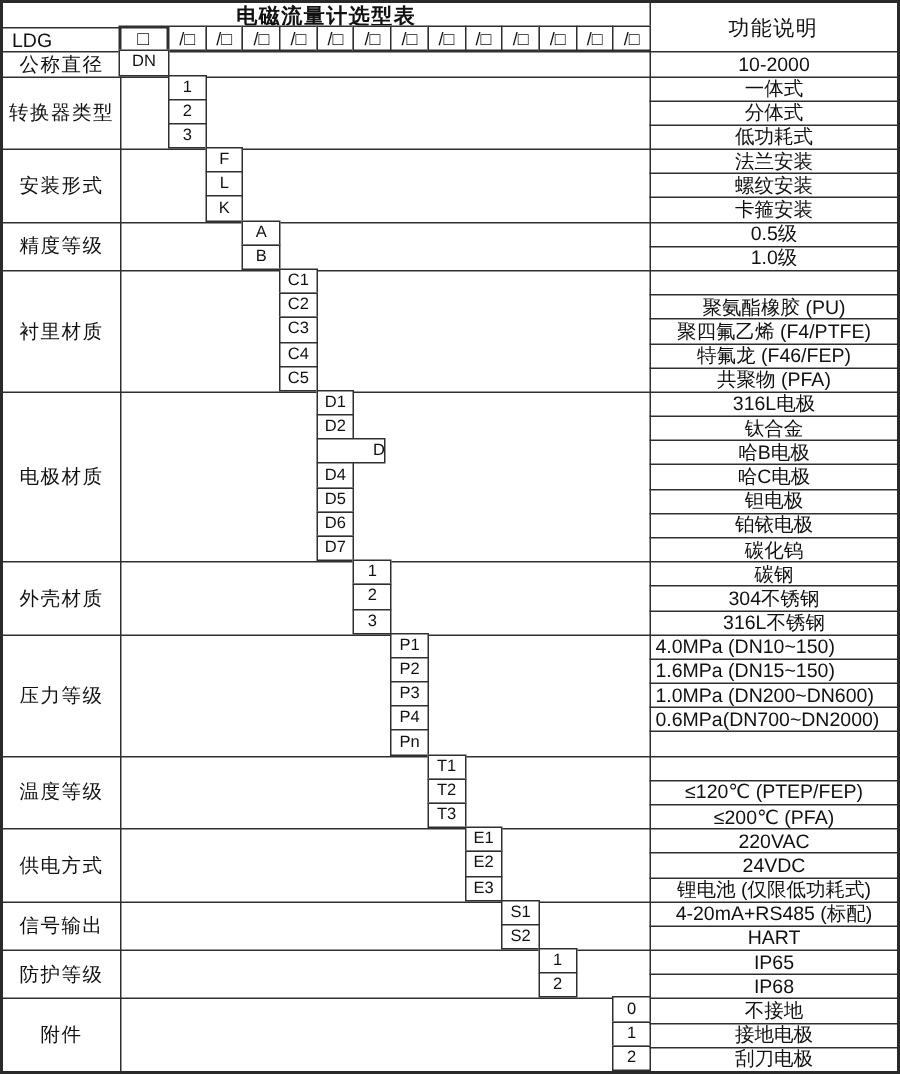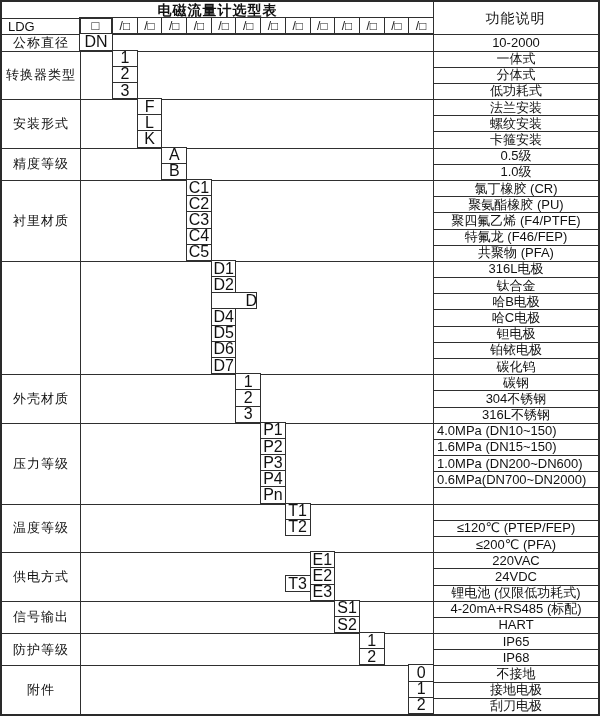--- a/index.html
+++ b/index.html
@@ -17,21 +17,21 @@
     position:absolute;
     display:flex;align-items:center;justify-content:center;
     white-space:nowrap;overflow:hidden;
     box-sizing:border-box;
     font-size:13px;line-height:1;
   }
   .box{border:1px solid #2f2f2f;background:#fff;}
   .hline,.vline{position:absolute;background:#2f2f2f;}
   .title{font-size:14px;letter-spacing:1px;font-weight:bold;}
   .hdr{font-size:14px;letter-spacing:1px;}
-  .code{font-size:16px;}
+  .code{font-size:11px;}
   .slot{font-size:12px;letter-spacing:0;}
   .desc{font-size:13px;}
   .desc.left{justify-content:flex-start;padding-left:3px;}
   .bandlabel{font-size:13px;letter-spacing:1px;text-align:center;}
 </style>
 </head>
 <body>
 
 <div id="stage">
   <div class="cell title" style="left:0;top:0;width:431px;height:16.27px;">电磁流量计选型表</div>
@@ -81,34 +81,34 @@
     <div class="hline" style="left: 0px; top: 145.64px; width: 596px; height: 1px;"></div>
     <div class="cell bandlabel" style="left: 0px; top: 145.64px; width: 78px; height: 32.36px;">精度等级</div>
     <div class="cell box code" style="left: 159.38px; top: 144.64px; width: 25.69px; height: 17.18px;">A</div>
     <div class="cell desc" style="left: 432px; top: 145.64px; width: 164px; height: 16.18px;">0.5级</div>
     <div class="cell box code" style="left: 159.38px; top: 160.82px; width: 25.69px; height: 17.18px;">B</div>
     <div class="cell desc" style="left: 432px; top: 161.82px; width: 164px; height: 16.18px;">1.0级</div>
     <div class="hline" style="left: 431px; top: 161.82px; width: 165px; height: 1px;"></div>
     <div class="hline" style="left: 0px; top: 178px; width: 596px; height: 1px;"></div>
     <div class="cell bandlabel" style="left: 0px; top: 178px; width: 78px; height: 80.91px;">衬里材质</div>
     <div class="cell box code" style="left: 184.08px; top: 177px; width: 25.69px; height: 17.18px;">C1</div>
-    <div class="cell desc" style="left: 432px; top: 178px; width: 164px; height: 16.18px;">氯丁橡胶 (CR)</div>
     <div class="cell box code" style="left: 184.08px; top: 193.18px; width: 25.69px; height: 17.18px;">C2</div>
     <div class="cell desc" style="left: 432px; top: 194.18px; width: 164px; height: 16.18px;">聚氨酯橡胶 (PU)</div>
     <div class="hline" style="left: 431px; top: 194.18px; width: 165px; height: 1px;"></div>
     <div class="cell box code" style="left: 184.08px; top: 209.36px; width: 25.69px; height: 17.18px;">C3</div>
     <div class="cell desc" style="left: 432px; top: 210.36px; width: 164px; height: 16.18px; text-align: right;">聚四氟乙烯 (F4/PTFE)</div>
     <div class="hline" style="left: 431px; top: 210.36px; width: 165px; height: 1px;"></div>
     <div class="cell box code" style="left: 184.08px; top: 225.55px; width: 25.69px; height: 17.18px;">C4</div>
     <div class="cell desc" style="left: 432px; top: 226.55px; width: 164px; height: 16.18px;">特氟龙 (F46/FEP)</div>
     <div class="hline" style="left: 431px; top: 226.55px; width: 165px; height: 1px;"></div>
     <div class="cell box code" style="left: 184.08px; top: 241.73px; width: 25.69px; height: 17.18px;">C5</div>
     <div class="cell desc" style="left: 432px; top: 242.73px; width: 164px; height: 16.18px;">共聚物 (PFA)</div>
     <div class="hline" style="left: 431px; top: 242.73px; width: 165px; height: 1px;"></div>
     <div class="hline" style="left: 0px; top: 258.91px; width: 596px; height: 1px;"></div>
+    <div class="cell bandlabel" style="left: 0px; top: 258.91px; width: 78px; height: 113.27px;">电极材质</div>
     <div class="cell box code" style="left: 208.77px; top: 257.91px; width: 25.69px; height: 17.18px;">D1</div>
     <div class="cell desc" style="left: 432px; top: 258.91px; width: 164px; height: 16.18px;">316L电极</div>
     <div class="cell box code" style="left: 208.77px; top: 274.09px; width: 25.69px; height: 17.18px;">D2</div>
     <div class="cell desc" style="left: 432px; top: 275.09px; width: 164px; height: 16.18px;">钛合金</div>
     <div class="hline" style="left: 431px; top: 275.09px; width: 165px; height: 1px;"></div>
     <div class="cell box code" style="left: 208.77px; top: 290.27px; width: 25.69px; height: 17.18px; padding-left: 44px;">D3</div>
     <div class="cell desc" style="left: 432px; top: 291.27px; width: 164px; height: 16.18px;">哈B电极</div>
     <div class="hline" style="left: 431px; top: 291.27px; width: 165px; height: 1px;"></div>
     <div class="cell box code" style="left: 208.77px; top: 306.45px; width: 25.69px; height: 17.18px;">D4</div>
     <div class="cell desc" style="left: 432px; top: 307.45px; width: 164px; height: 16.18px;">哈C电极</div>
@@ -146,21 +146,21 @@
     <div class="cell desc left" style="left: 432px; top: 469.27px; width: 164px; height: 16.18px;">0.6MPa(DN700~DN2000)</div>
     <div class="hline" style="left: 431px; top: 469.27px; width: 165px; height: 1px;"></div>
     <div class="cell box code" style="left: 258.15px; top: 484.45px; width: 25.69px; height: 17.18px;">Pn</div>
     <div class="hline" style="left: 431px; top: 485.45px; width: 165px; height: 1px;"></div>
     <div class="hline" style="left: 0px; top: 501.64px; width: 596px; height: 1px;"></div>
     <div class="cell bandlabel" style="left: 0px; top: 501.64px; width: 78px; height: 48.55px;">温度等级</div>
     <div class="cell box code" style="left: 282.85px; top: 500.64px; width: 25.69px; height: 17.18px;">T1</div>
     <div class="cell box code" style="left: 282.85px; top: 516.82px; width: 25.69px; height: 17.18px;">T2</div>
     <div class="cell desc" style="left: 432px; top: 517.82px; width: 164px; height: 16.18px;">≤120℃ (PTEP/FEP)</div>
     <div class="hline" style="left: 431px; top: 517.82px; width: 165px; height: 1px;"></div>
-    <div class="cell box code" style="left: 282.85px; top: 533px; width: 25.69px; height: 17.18px; margin-top: 40px;">T3</div>
+    <div class="cell box code" style="left: 282.85px; top: 533px; width: 25.69px; height: 17.18px;">T3</div>
     <div class="cell desc" style="left: 432px; top: 534px; width: 164px; height: 16.18px;">≤200℃ (PFA)</div>
     <div class="hline" style="left: 431px; top: 534px; width: 165px; height: 1px;"></div>
     <div class="hline" style="left: 0px; top: 550.18px; width: 596px; height: 1px;"></div>
     <div class="cell bandlabel" style="left: 0px; top: 550.18px; width: 78px; height: 48.55px;">供电方式</div>
     <div class="cell box code" style="left: 307.54px; top: 549.18px; width: 25.69px; height: 17.18px;">E1</div>
     <div class="cell desc" style="left: 432px; top: 550.18px; width: 164px; height: 16.18px;">220VAC</div>
     <div class="cell box code" style="left: 307.54px; top: 565.36px; width: 25.69px; height: 17.18px;">E2</div>
     <div class="cell desc" style="left: 432px; top: 566.36px; width: 164px; height: 16.18px;">24VDC</div>
     <div class="hline" style="left: 431px; top: 566.36px; width: 165px; height: 1px;"></div>
     <div class="cell box code" style="left: 307.54px; top: 581.55px; width: 25.69px; height: 17.18px;">E3</div>

